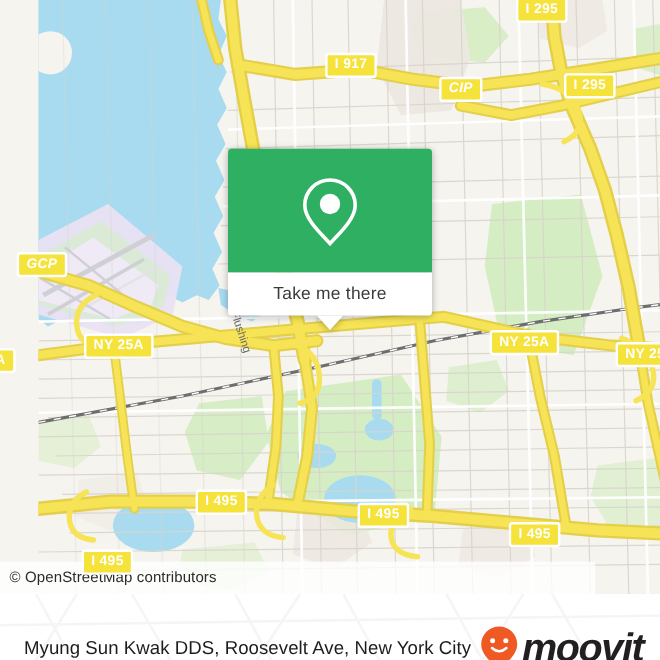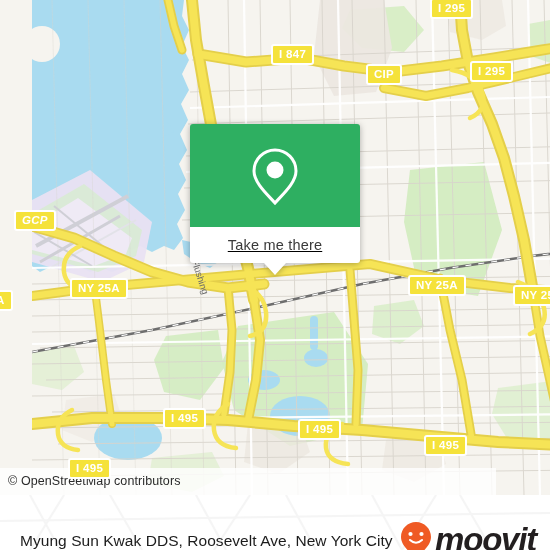--- a/index.html
+++ b/index.html
@@ -49,21 +49,20 @@
   }
 
   
   #popup {
     position: absolute;
     left: 190px;
     top: 124px;
     width: 170px;
     z-index: 40;
     filter: drop-shadow(0 1px 3px rgba(0,0,0,0.30));
-    text-decoration: underline;
   }
   #popup-head {
     height: 103px;
     background: #2eaf61;
     border-radius: 3px 3px 0 0;
     display: flex;
     align-items: center;
     justify-content: center;
   }
   #popup-body {
@@ -369,22 +368,22 @@
             <path d="M420,70 Q444,74 450,92 Q456,110 438,118"></path>
             <path d="M310,424 Q292,432 294,448 Q296,462 316,464"></path>
             <path d="M40,410 Q24,418 26,434 Q28,448 46,450"></path>
           </g>
         </g>
 
       </g>
     </svg>
 
     <div class="shield" style="left:430px;top:-2px;">I 295</div>
-    <div class="shield" style="left:271px;top:44px;">I 847</div>
-    <div class="shield" style="left:366px;top:64px;">CIP</div>
+    <div class="shield" style="left:271px;top:44px;">I 917</div>
+    <div class="shield" style="left:366px;top:64px;font-style:italic;">CIP</div>
     <div class="shield" style="left:470px;top:61px;">I 295</div>
     <div class="shield" style="left:14px;top:210px;font-style:italic;">GCP</div>
     <div class="shield" style="left:70px;top:278px;">NY 25A</div>
     <div class="shield" style="left:-12px;top:290px;">A</div>
     <div class="shield" style="left:408px;top:275px;">NY 25A</div>
     <div class="shield" style="left:513px;top:285px;">NY 25A</div>
     <div class="shield" style="left:163px;top:408px;">I 495</div>
     <div class="shield" style="left:298px;top:419px;">I 495</div>
     <div class="shield" style="left:424px;top:435px;">I 495</div>
     <div class="shield" style="left:68px;top:458px;">I 495</div>

